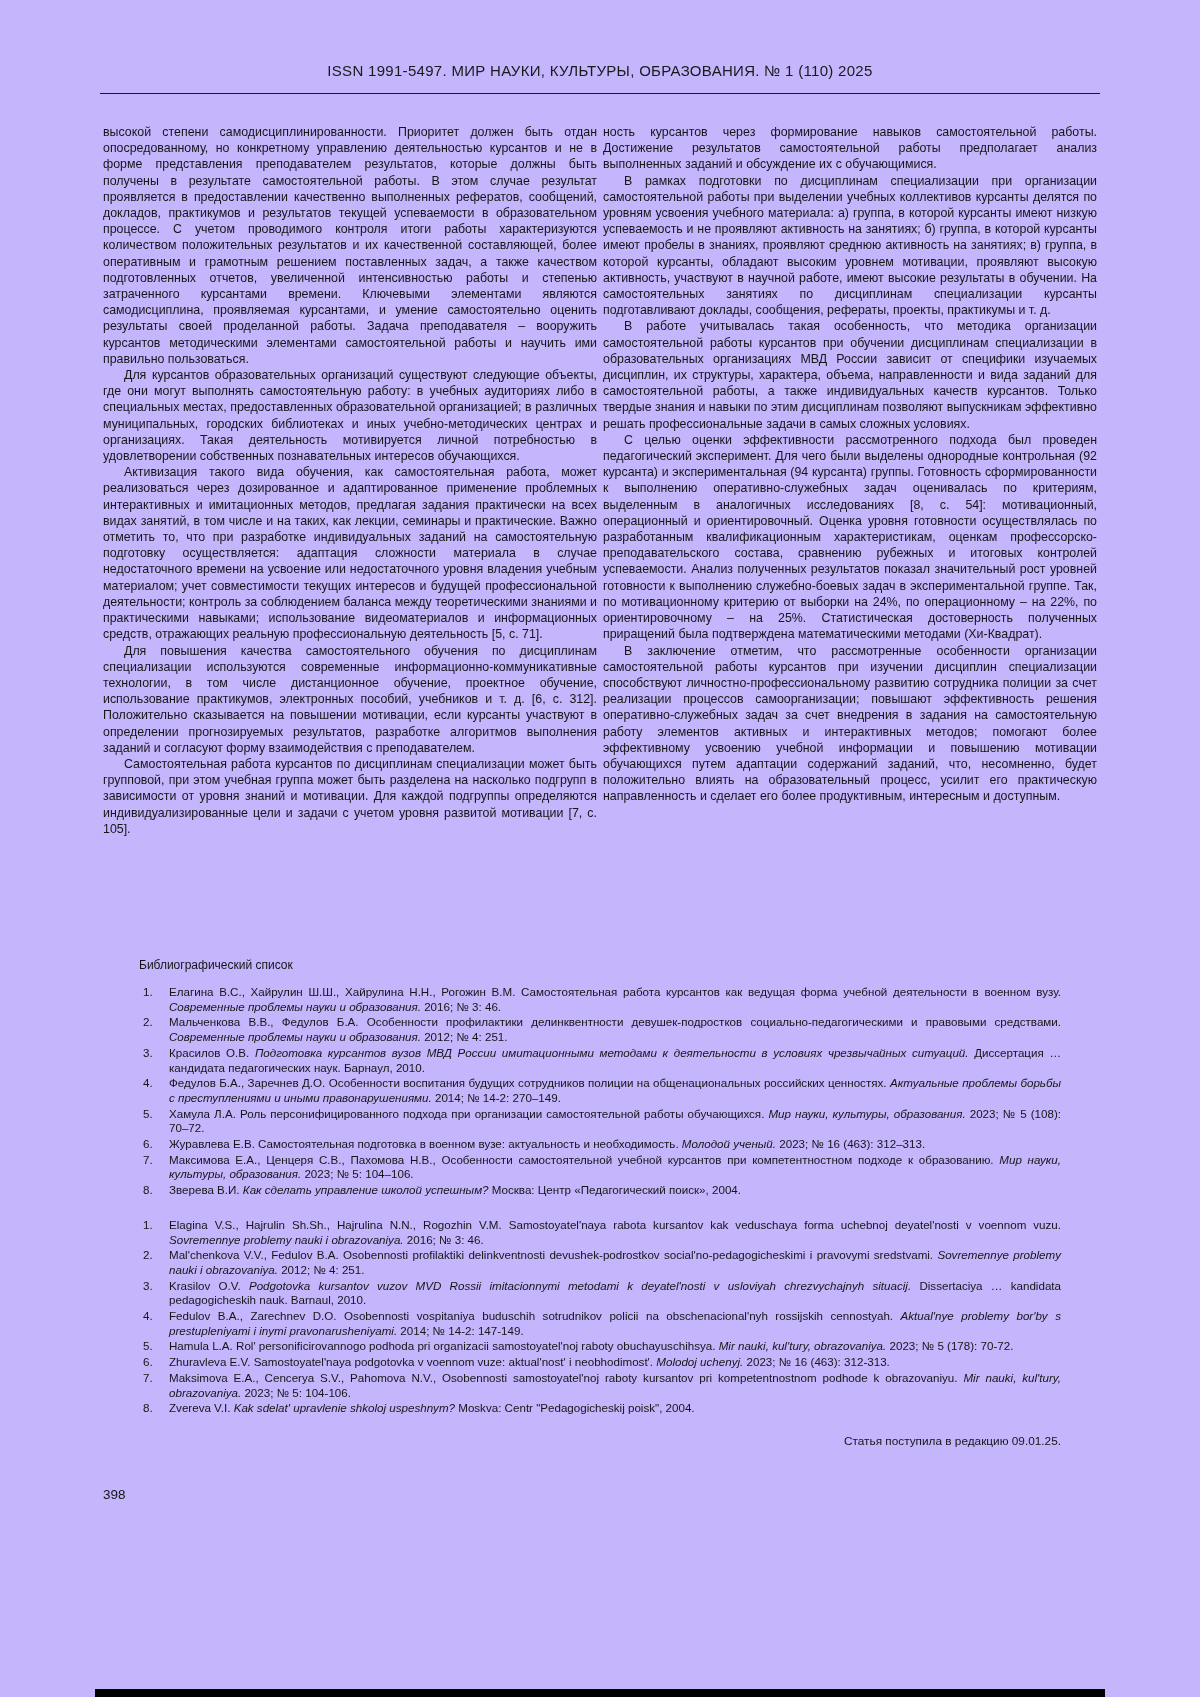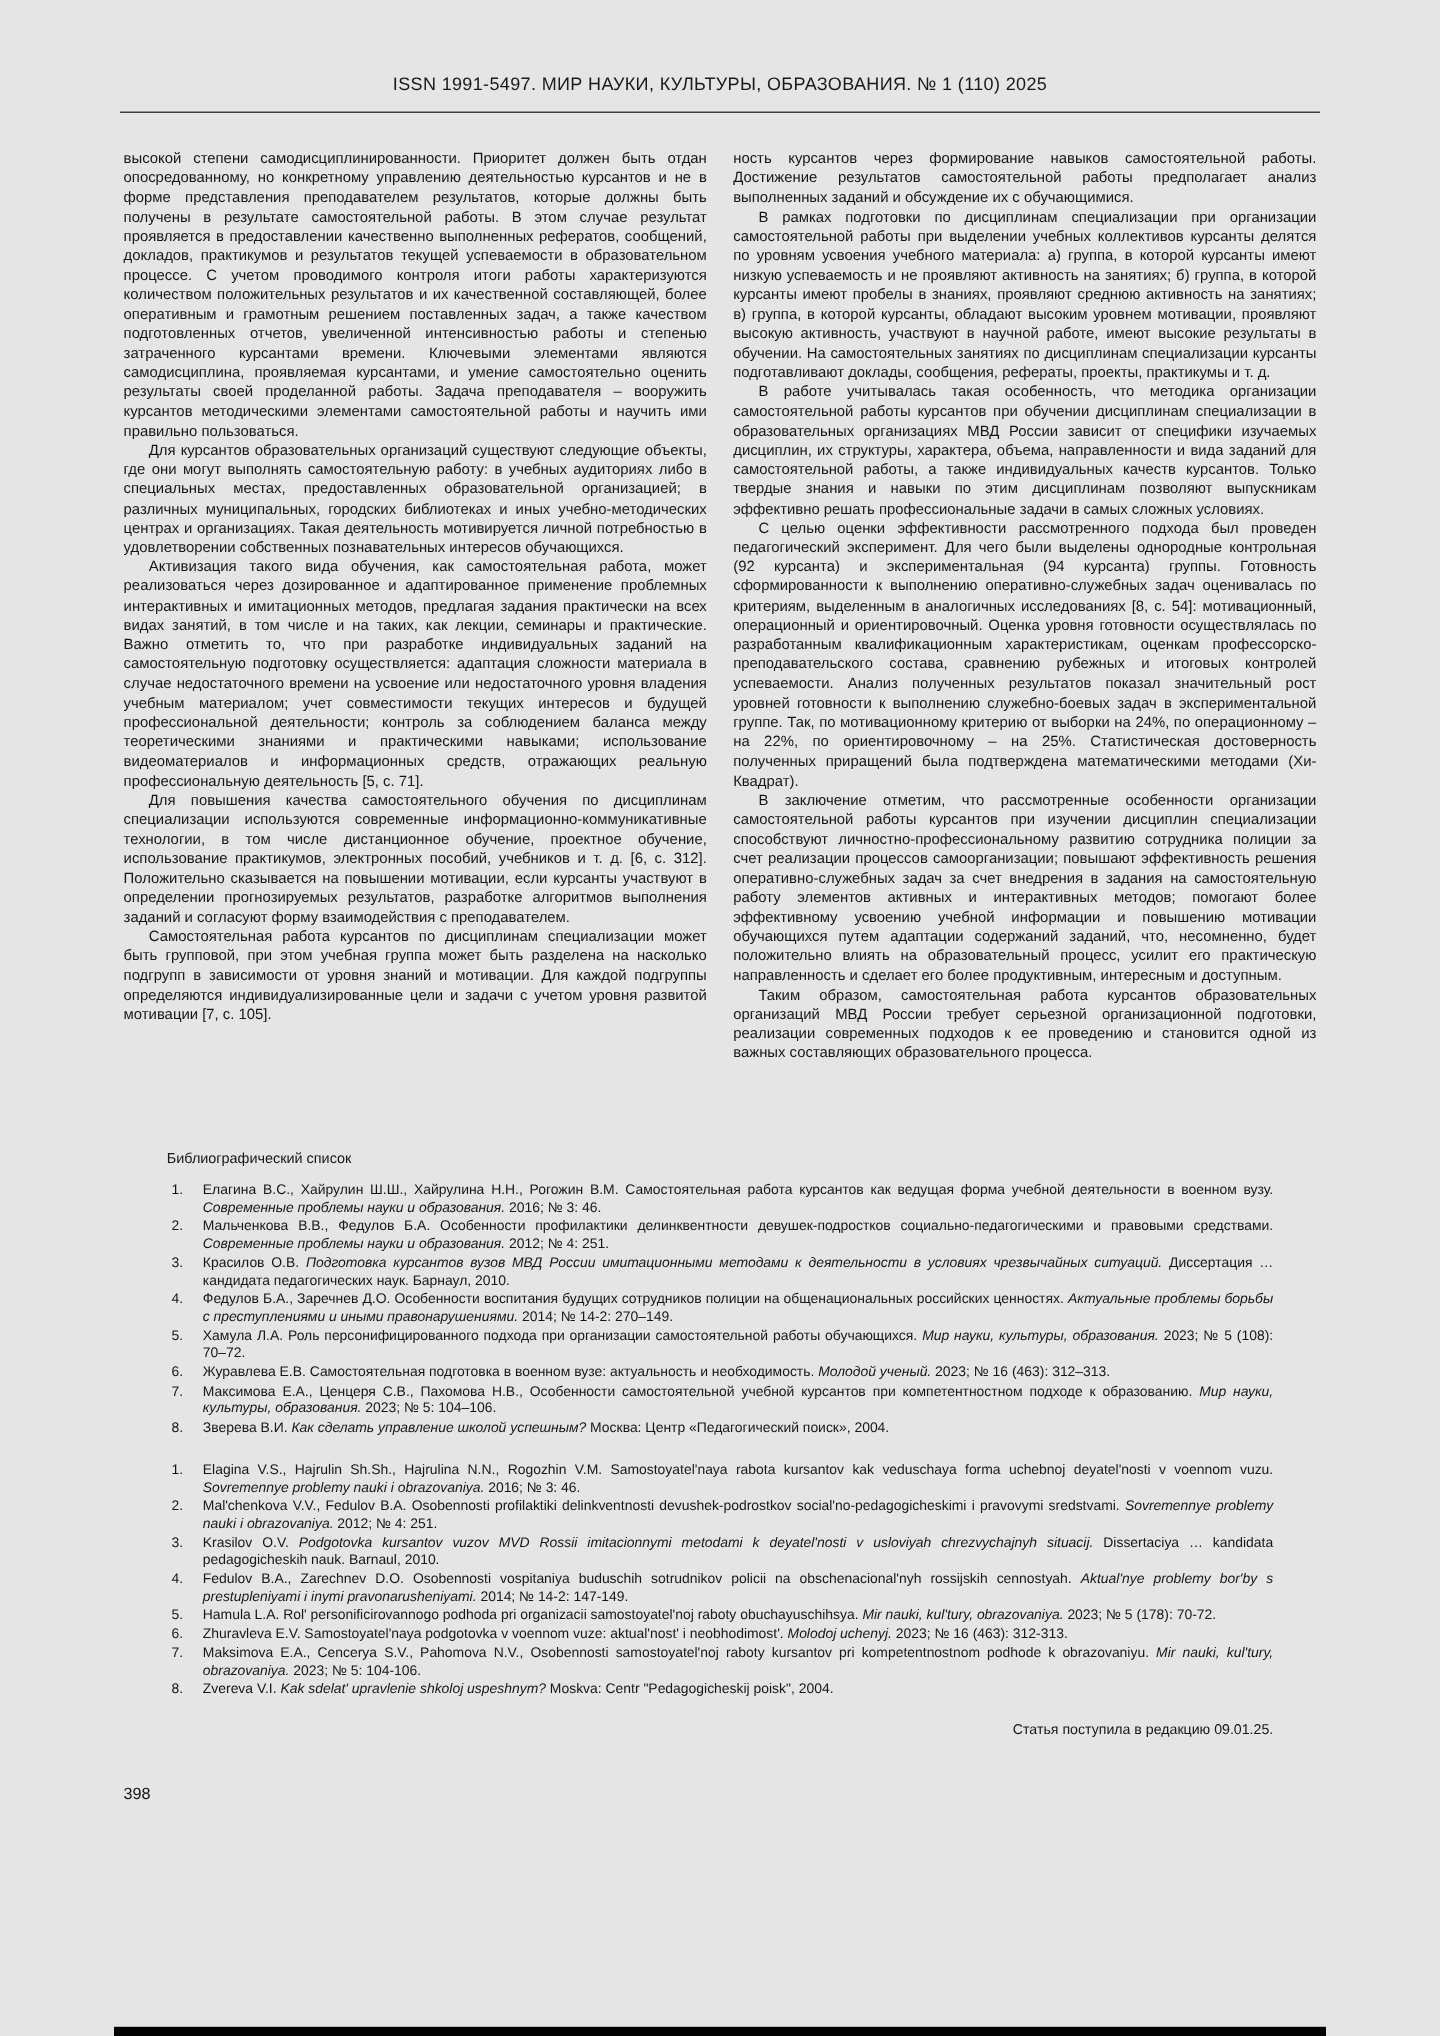--- a/index.html
+++ b/index.html
@@ -1,40 +1,40 @@
 <!DOCTYPE html>
 <html lang="ru"><head>
 <meta charset="utf-8">
 <style>
   html, body { margin: 0; padding: 0; background: #ffffff; }
   .page {
     position: relative;
     width: 1200px;
     height: 1697px;
-    background: #e5e5e5;
+    background: #c4b5fd;
     color: #111;
     font-family: "Liberation Sans", sans-serif;
     overflow: hidden;
     box-sizing: border-box;
   }
   .running-head {
     padding-top: 62px;
     text-align: center;
     font-size: 15px;
     letter-spacing: 0.3px;
     color: #1a1a1a;
   }
   .header-rule {
     margin: 14px 100px 0 100px;
     border-top: 1.5px solid #1a1a1a;
     height: 0;
   }
   .columns {
     display: flex;
-    gap: 22px;
+    gap: 6px;
     margin: 30px 103px 0 103px;
     min-height: 812px;
   }
   .col {
     flex: 1 1 0;
     font-size: 12.4px;
     line-height: 16.2px;
     text-align: justify;
     color: #161616;
   }
@@ -107,21 +107,20 @@
         <p>Активизация такого вида обучения, как самостоятельная работа, может реализоваться через дозированное и адаптированное применение проблемных интерактивных и имитационных методов, предлагая задания практически на всех видах занятий, в том числе и на таких, как лекции, семинары и практические. Важно отметить то, что при разработке индивидуальных заданий на самостоятельную подготовку осуществляется: адаптация сложности материала в случае недостаточного времени на усвоение или недостаточного уровня владения учебным материалом; учет совместимости текущих интересов и будущей профессиональной деятельности; контроль за соблюдением баланса между теоретическими знаниями и практическими навыками; использование видеоматериалов и информационных средств, отражающих реальную профессиональную деятельность [5, с. 71].</p>
         <p>Для повышения качества самостоятельного обучения по дисциплинам специализации используются современные информационно-коммуникативные технологии, в том числе дистанционное обучение, проектное обучение, использование практикумов, электронных пособий, учебников и т. д. [6, с. 312]. Положительно сказывается на повышении мотивации, если курсанты участвуют в определении прогнозируемых результатов, разработке алгоритмов выполнения заданий и согласуют форму взаимодействия с преподавателем.</p>
         <p>Самостоятельная работа курсантов по дисциплинам специализации может быть групповой, при этом учебная группа может быть разделена на насколько подгрупп в зависимости от уровня знаний и мотивации. Для каждой подгруппы определяются индивидуализированные цели и задачи с учетом уровня развитой мотивации [7, с. 105].</p>
       </div>
     <div class="col">
         <p>ность курсантов через формирование навыков самостоятельной работы. Достижение результатов самостоятельной работы предполагает анализ выполненных заданий и обсуждение их с обучающимися.</p>
         <p>В рамках подготовки по дисциплинам специализации при организации самостоятельной работы при выделении учебных коллективов курсанты делятся по уровням усвоения учебного материала: а) группа, в которой курсанты имеют низкую успеваемость и не проявляют активность на занятиях; б) группа, в которой курсанты имеют пробелы в знаниях, проявляют среднюю активность на занятиях; в) группа, в которой курсанты, обладают высоким уровнем мотивации, проявляют высокую активность, участвуют в научной работе, имеют высокие результаты в обучении. На самостоятельных занятиях по дисциплинам специализации курсанты подготавливают доклады, сообщения, рефераты, проекты, практикумы и т. д.</p>
         <p>В работе учитывалась такая особенность, что методика организации самостоятельной работы курсантов при обучении дисциплинам специализации в образовательных организациях МВД России зависит от специфики изучаемых дисциплин, их структуры, характера, объема, направленности и вида заданий для самостоятельной работы, а также индивидуальных качеств курсантов. Только твердые знания и навыки по этим дисциплинам позволяют выпускникам эффективно решать профессиональные задачи в самых сложных условиях.</p>
         <p>С целью оценки эффективности рассмотренного подхода был проведен педагогический эксперимент. Для чего были выделены однородные контрольная (92 курсанта) и экспериментальная (94 курсанта) группы. Готовность сформированности к выполнению оперативно-служебных задач оценивалась по критериям, выделенным в аналогичных исследованиях [8, с. 54]: мотивационный, операционный и ориентировочный. Оценка уровня готовности осуществлялась по разработанным квалификационным характеристикам, оценкам профессорско-преподавательского состава, сравнению рубежных и итоговых контролей успеваемости. Анализ полученных результатов показал значительный рост уровней готовности к выполнению служебно-боевых задач в экспериментальной группе. Так, по мотивационному критерию от выборки на 24%, по операционному – на 22%, по ориентировочному – на 25%. Статистическая достоверность полученных приращений была подтверждена математическими методами (Хи-Квадрат).</p>
         <p>В заключение отметим, что рассмотренные особенности организации самостоятельной работы курсантов при изучении дисциплин специализации способствуют личностно-профессиональному развитию сотрудника полиции за счет реализации процессов самоорганизации; повышают эффективность решения оперативно-служебных задач за счет внедрения в задания на самостоятельную работу элементов активных и интерактивных методов; помогают более эффективному усвоению учебной информации и повышению мотивации обучающихся путем адаптации содержаний заданий, что, несомненно, будет положительно влиять на образовательный процесс, усилит его практическую направленность и сделает его более продуктивным, интересным и доступным.</p>
-        <p>Таким образом, самостоятельная работа курсантов образовательных организаций МВД России требует серьезной организационной подготовки, реализации современных подходов к ее проведению и становится одной из важных составляющих образовательного процесса.</p>
       </div>
   </div>
 
   <div class="refs-section first">
     <div class="refs-title">Библиографический список</div>
     <ol class="ref-list">
         <li><span class="ref-num">1.</span><span>Елагина В.С., Хайрулин Ш.Ш., Хайрулина Н.Н., Рогожин В.М. Самостоятельная работа курсантов как ведущая форма учебной деятельности в военном вузу. </span><i>Современные проблемы науки и образования.</i><span> 2016; № 3: 46.</span></li>
         <li><span class="ref-num">2.</span><span>Мальченкова В.В., Федулов Б.А. Особенности профилактики делинквентности девушек-подростков социально-педагогическими и правовыми средствами. </span><i>Современные проблемы науки и образования.</i><span> 2012; № 4: 251.</span></li>
         <li><span class="ref-num">3.</span><span>Красилов О.В. </span><i>Подготовка курсантов вузов МВД России имитационными методами к деятельности в условиях чрезвычайных ситуаций.</i><span> Диссертация … кандидата педагогических наук. Барнаул, 2010.</span></li>
         <li><span class="ref-num">4.</span><span>Федулов Б.А., Заречнев Д.О. Особенности воспитания будущих сотрудников полиции на общенациональных российских ценностях. </span><i>Актуальные проблемы борьбы с преступлениями и иными правонарушениями.</i><span> 2014; № 14-2: 270–149.</span></li>

